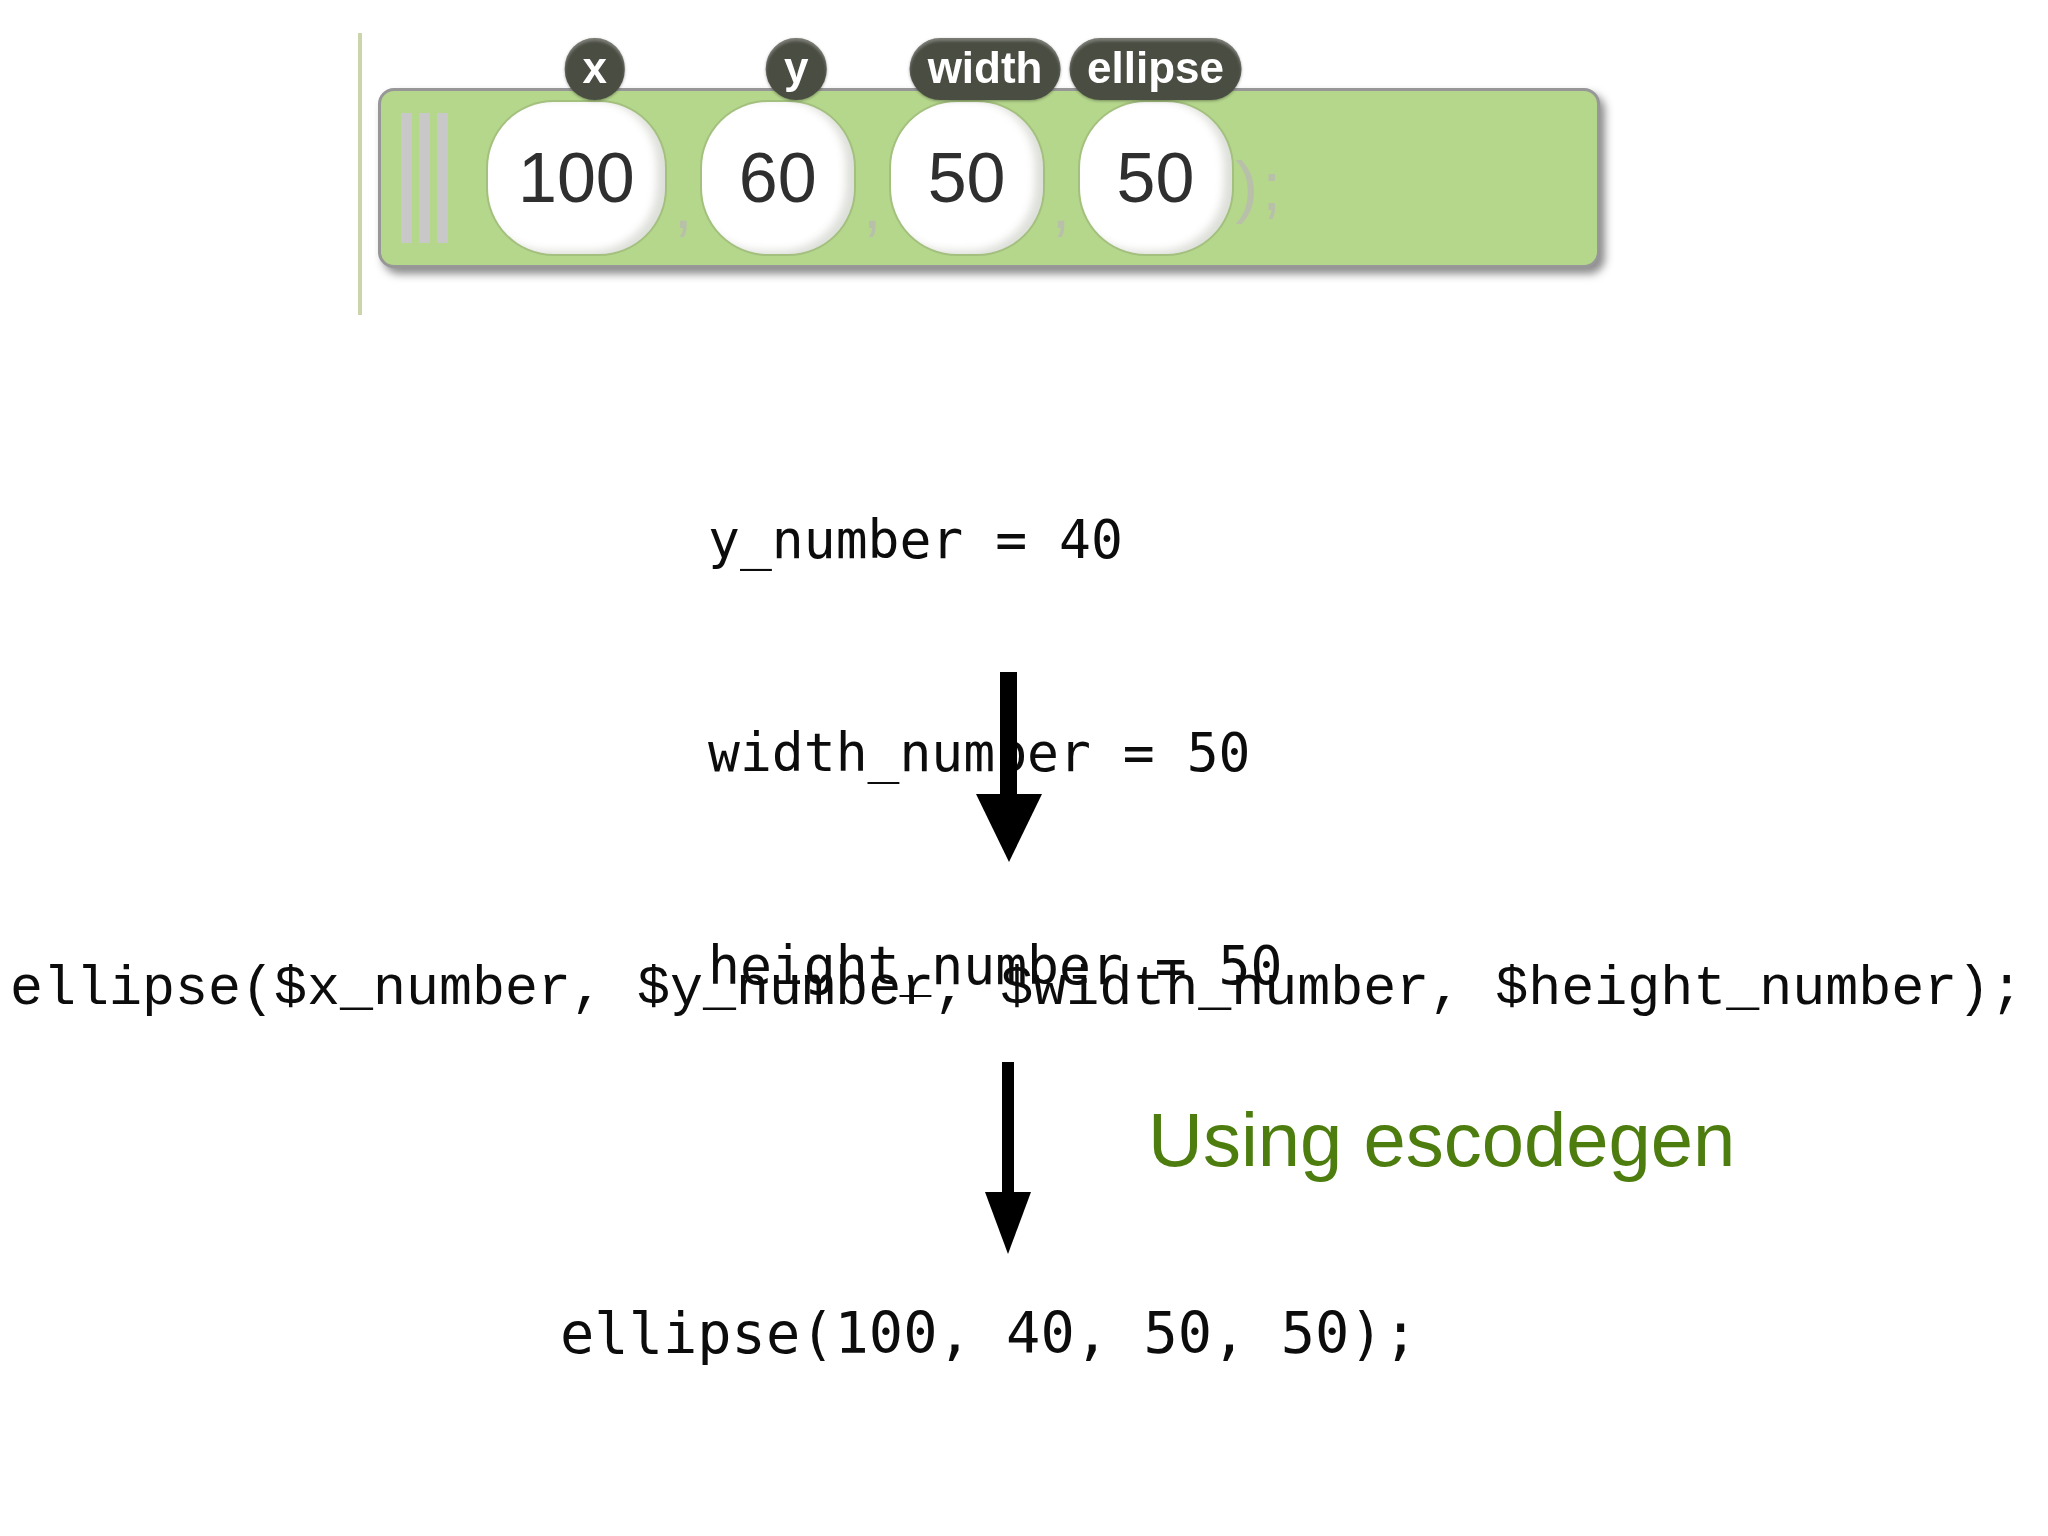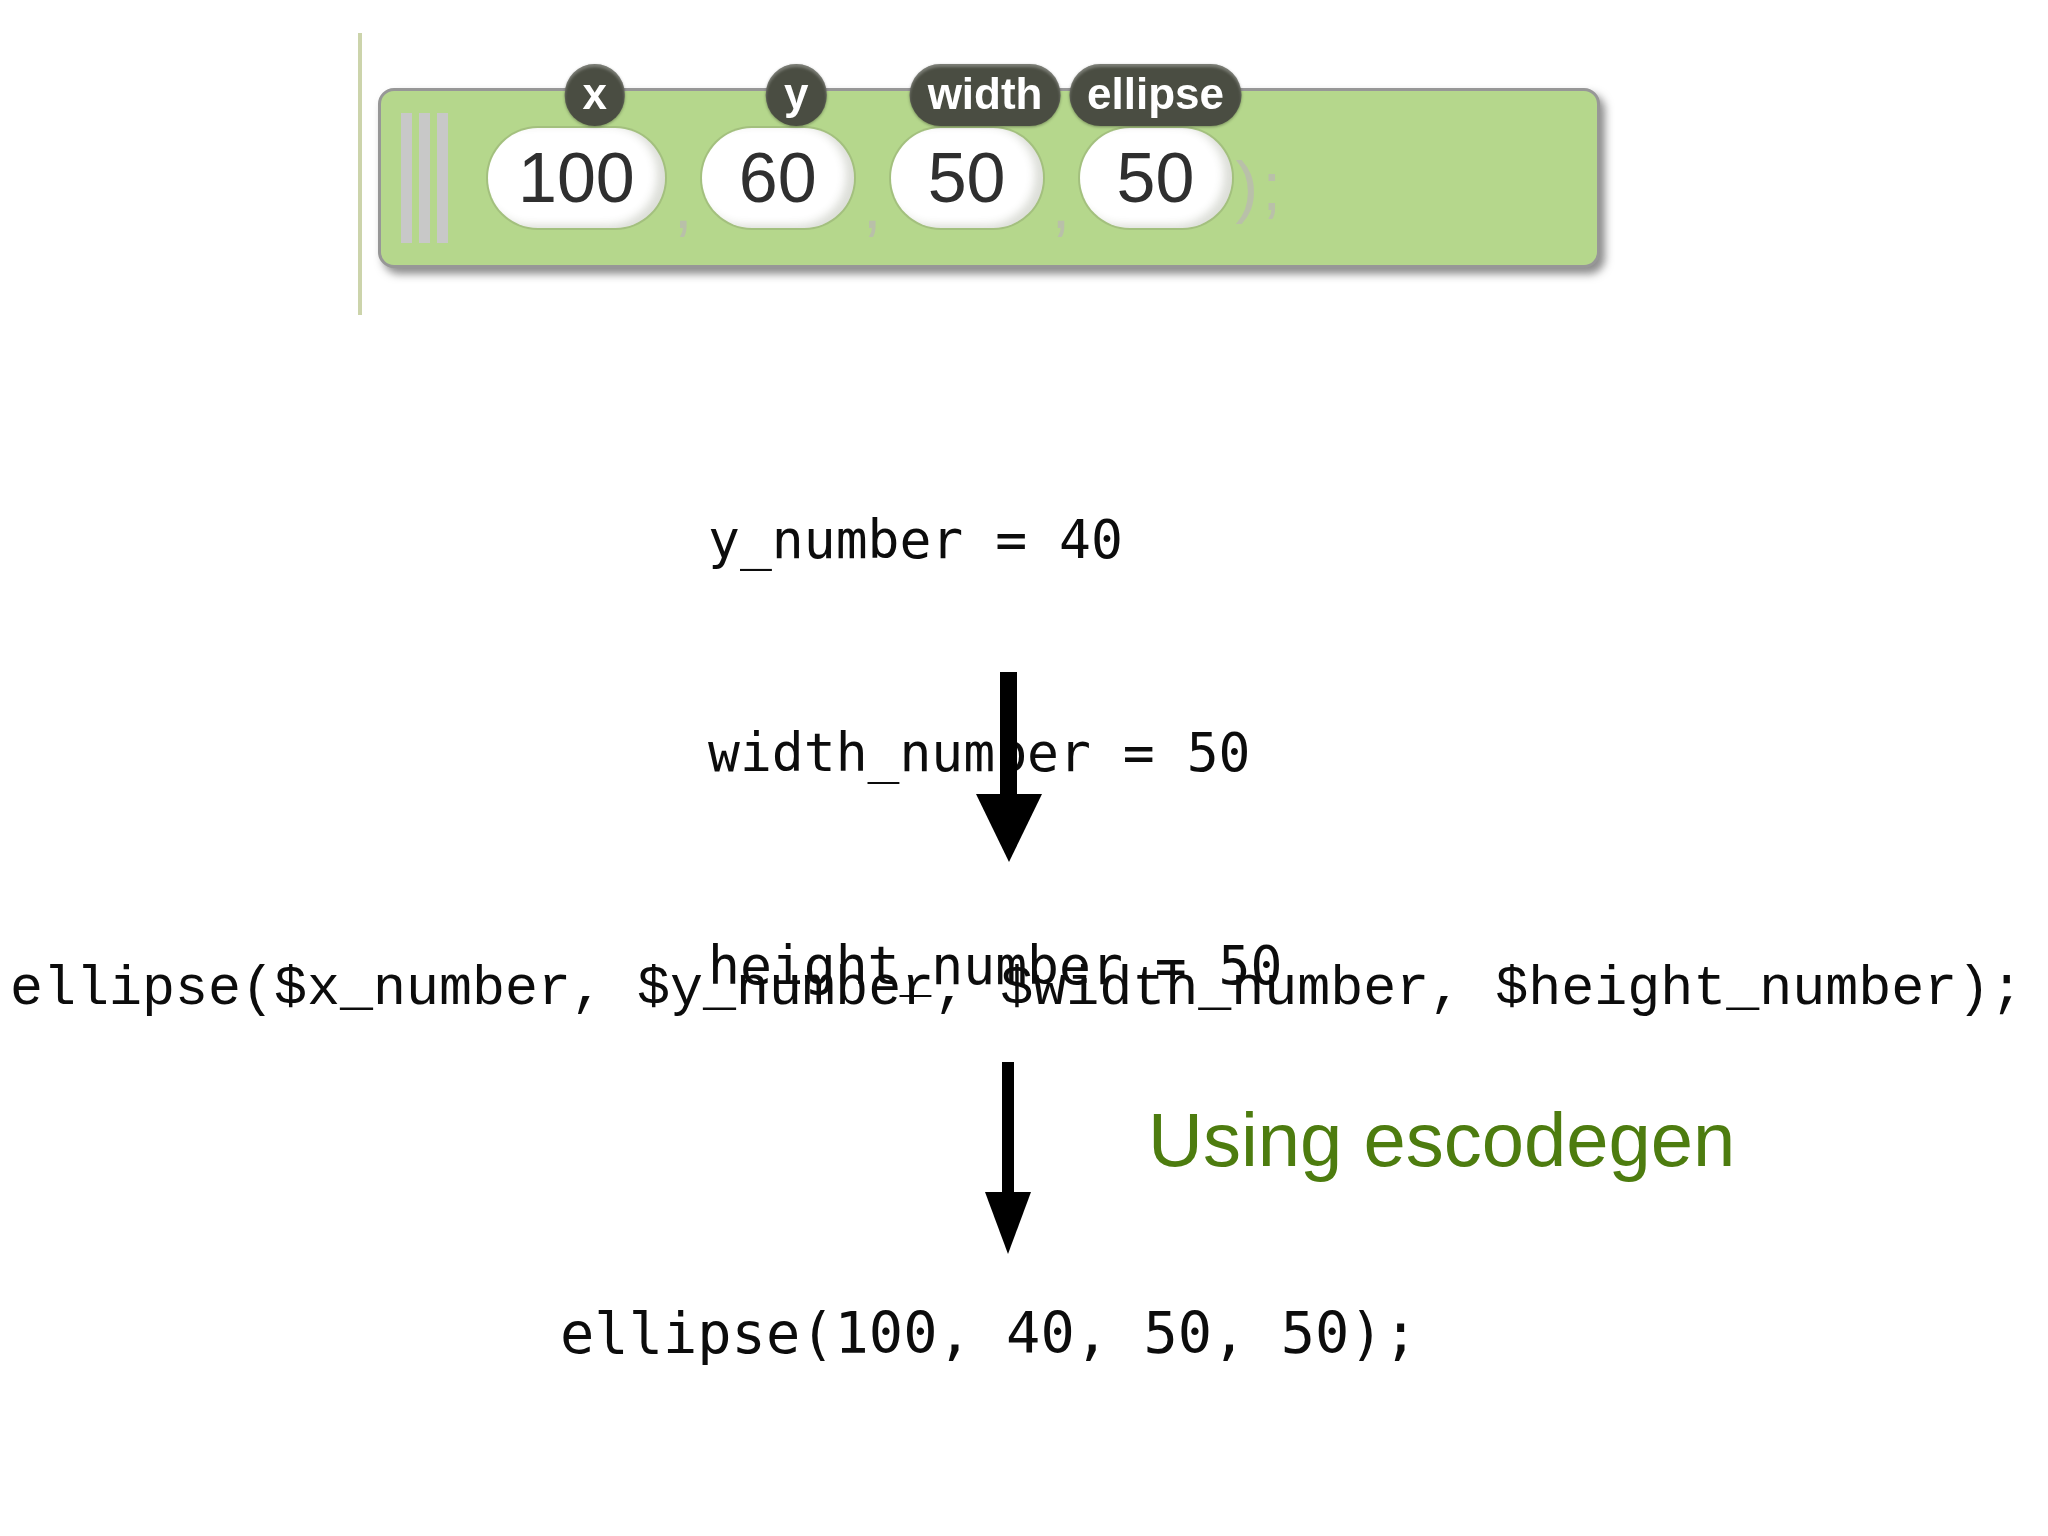--- a/index.html
+++ b/index.html
@@ -25,21 +25,21 @@
     box-shadow:5px 6px 9px rgba(45,45,45,.55);
     display:flex;align-items:center;
     padding-left:20px;
   }
   .stripes{display:flex;gap:7px;margin-right:40px;}
   .stripe{width:11px;height:130px;background:#c8c8c8;}
   .fn{font-size:68px;color:#3e3e3e;letter-spacing:-1px;white-space:nowrap;}
   .fn .paren{color:#a7a7a7;margin-left:2px;}
   .param{position:relative;display:flex;align-items:center;}
   .pill{
-    height:100px;min-width:152px;padding:0 30px;box-sizing:border-box;
+    height:152px;min-width:152px;padding:0 30px;box-sizing:border-box;
     background:var(--pill-white,#ffffff);
     border-radius:66px;
     display:flex;align-items:center;justify-content:center;
     font-size:70px;color:#2f2f2f;
     box-shadow:inset -8px -3px 9px rgba(60,70,40,.18), 0 0 0 2px rgba(110,125,85,.25);
   }
   .badge{
     position:absolute;top:-64px;left:50%;transform:translateX(-50%);
     background:var(--badge-dark,#4a4d42);
     color:#ffffff;font-weight:bold;font-size:44px;line-height:1;

